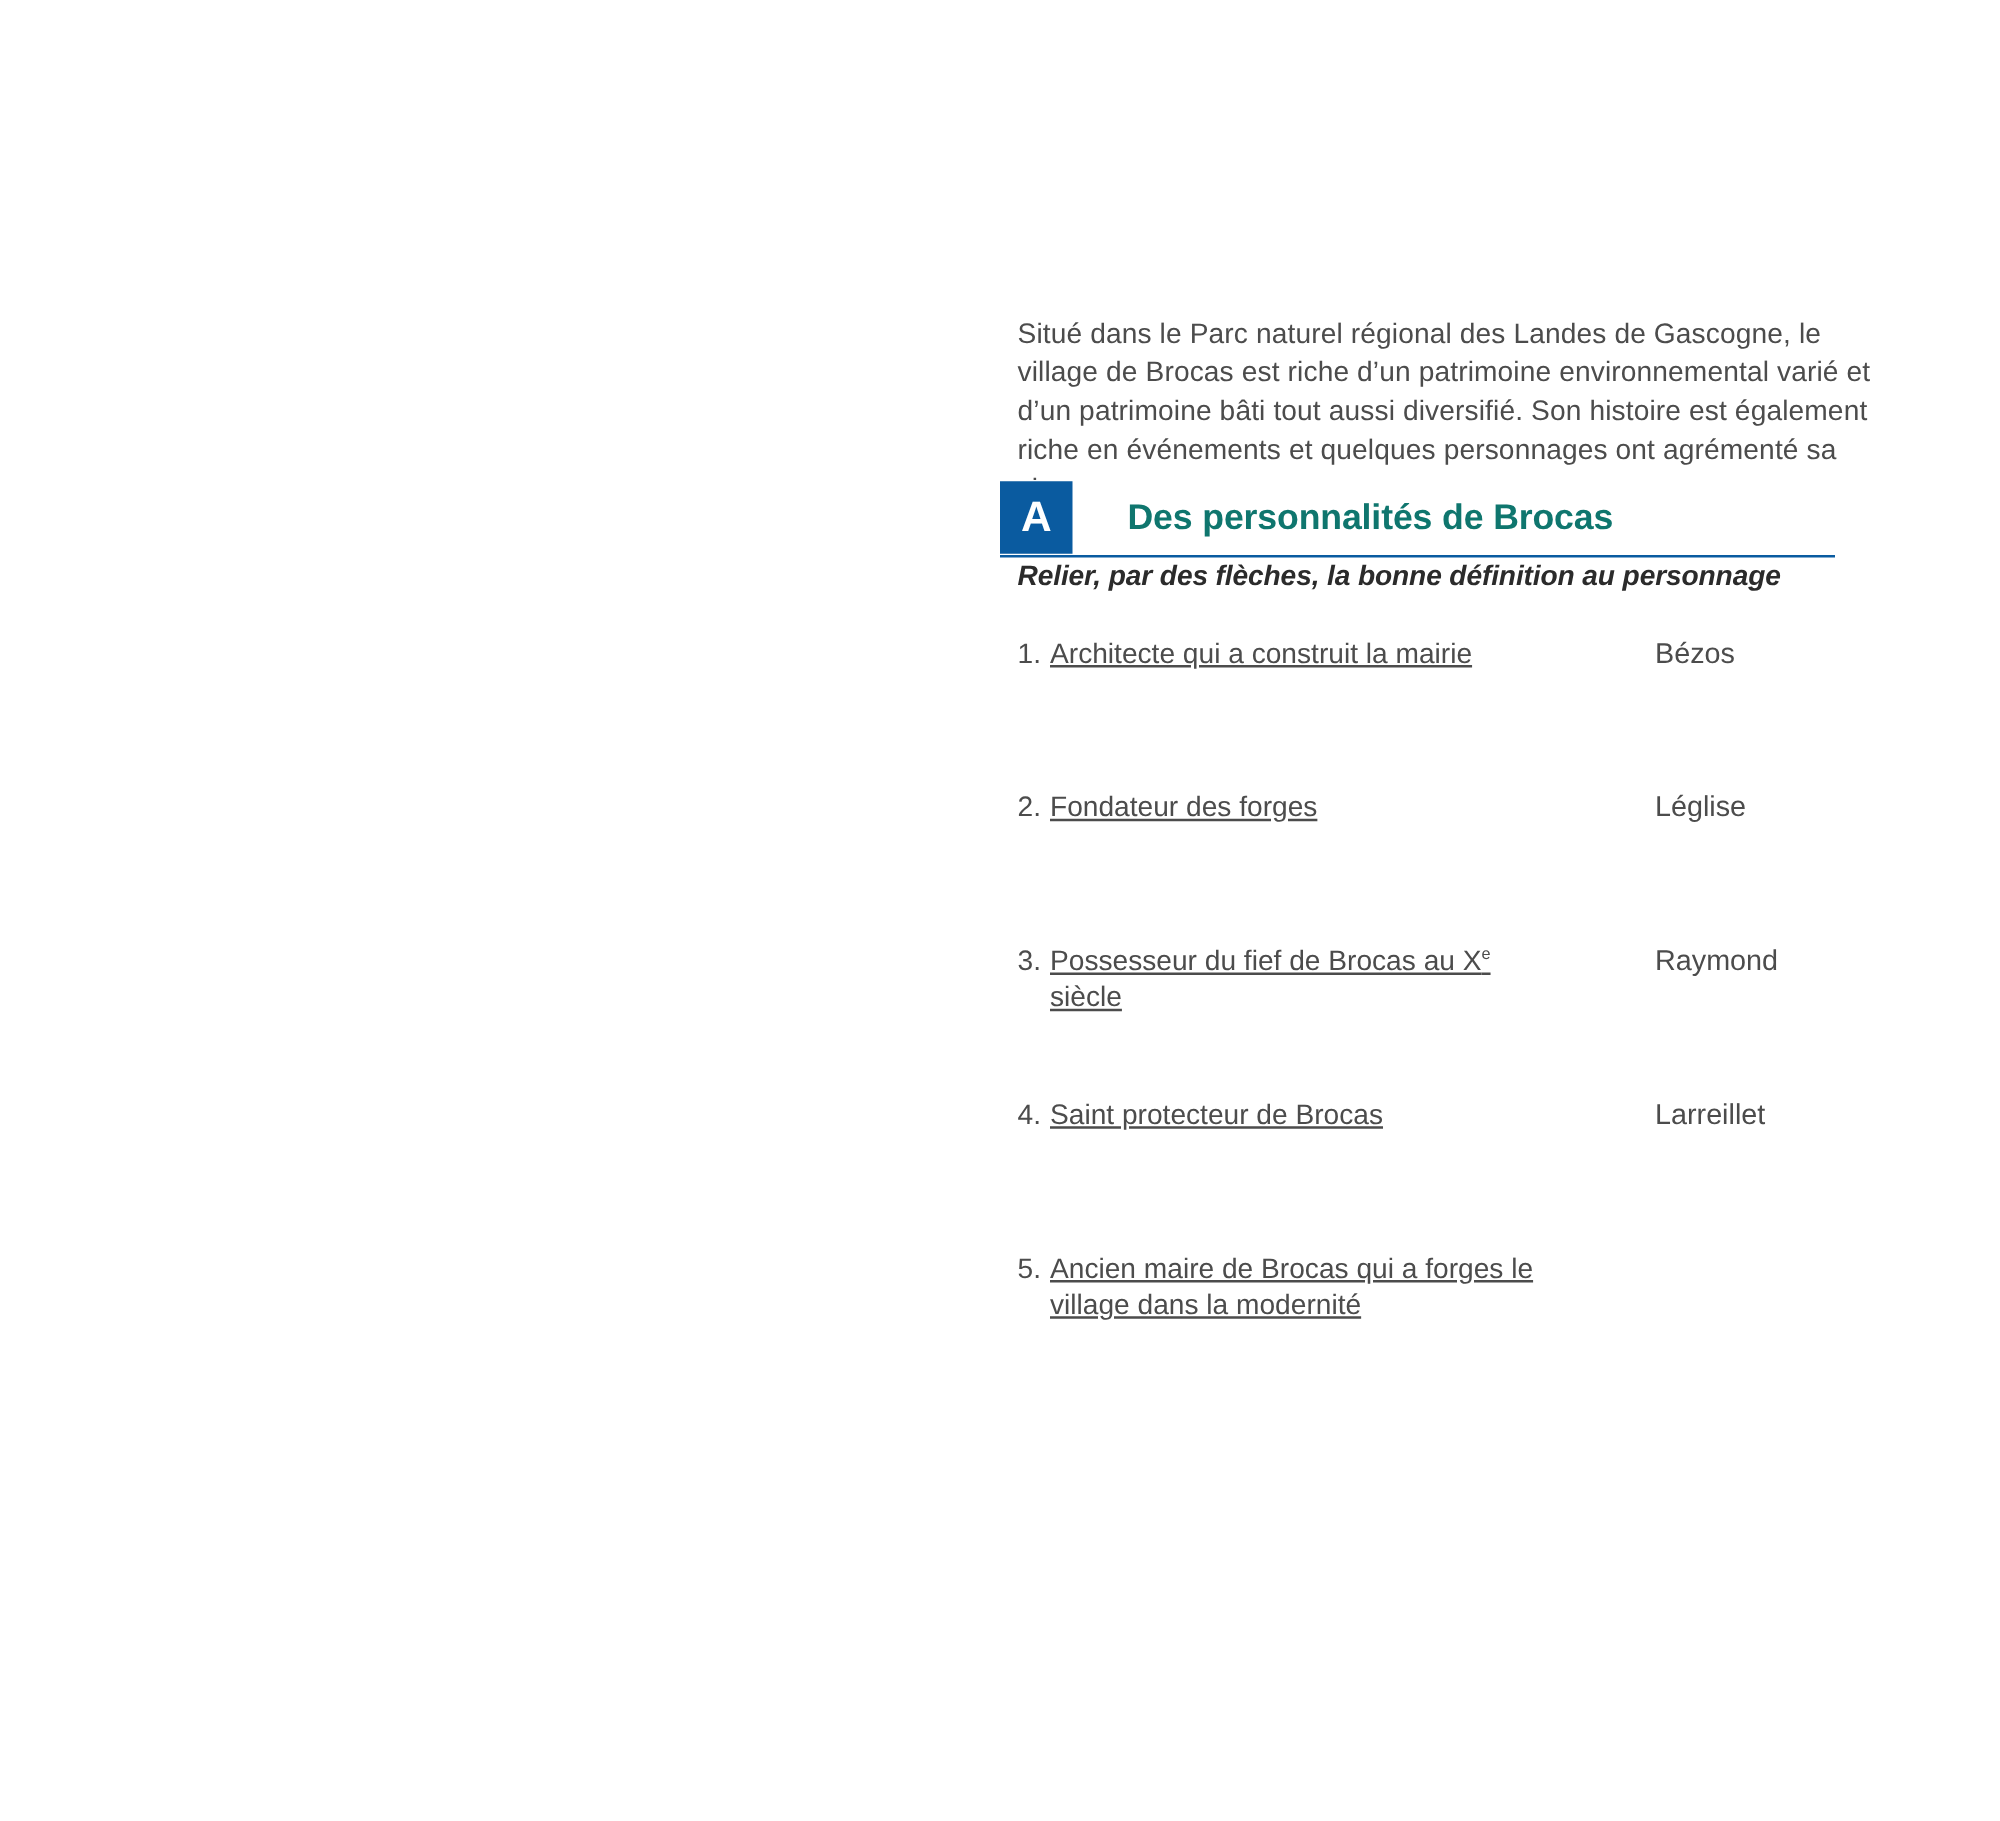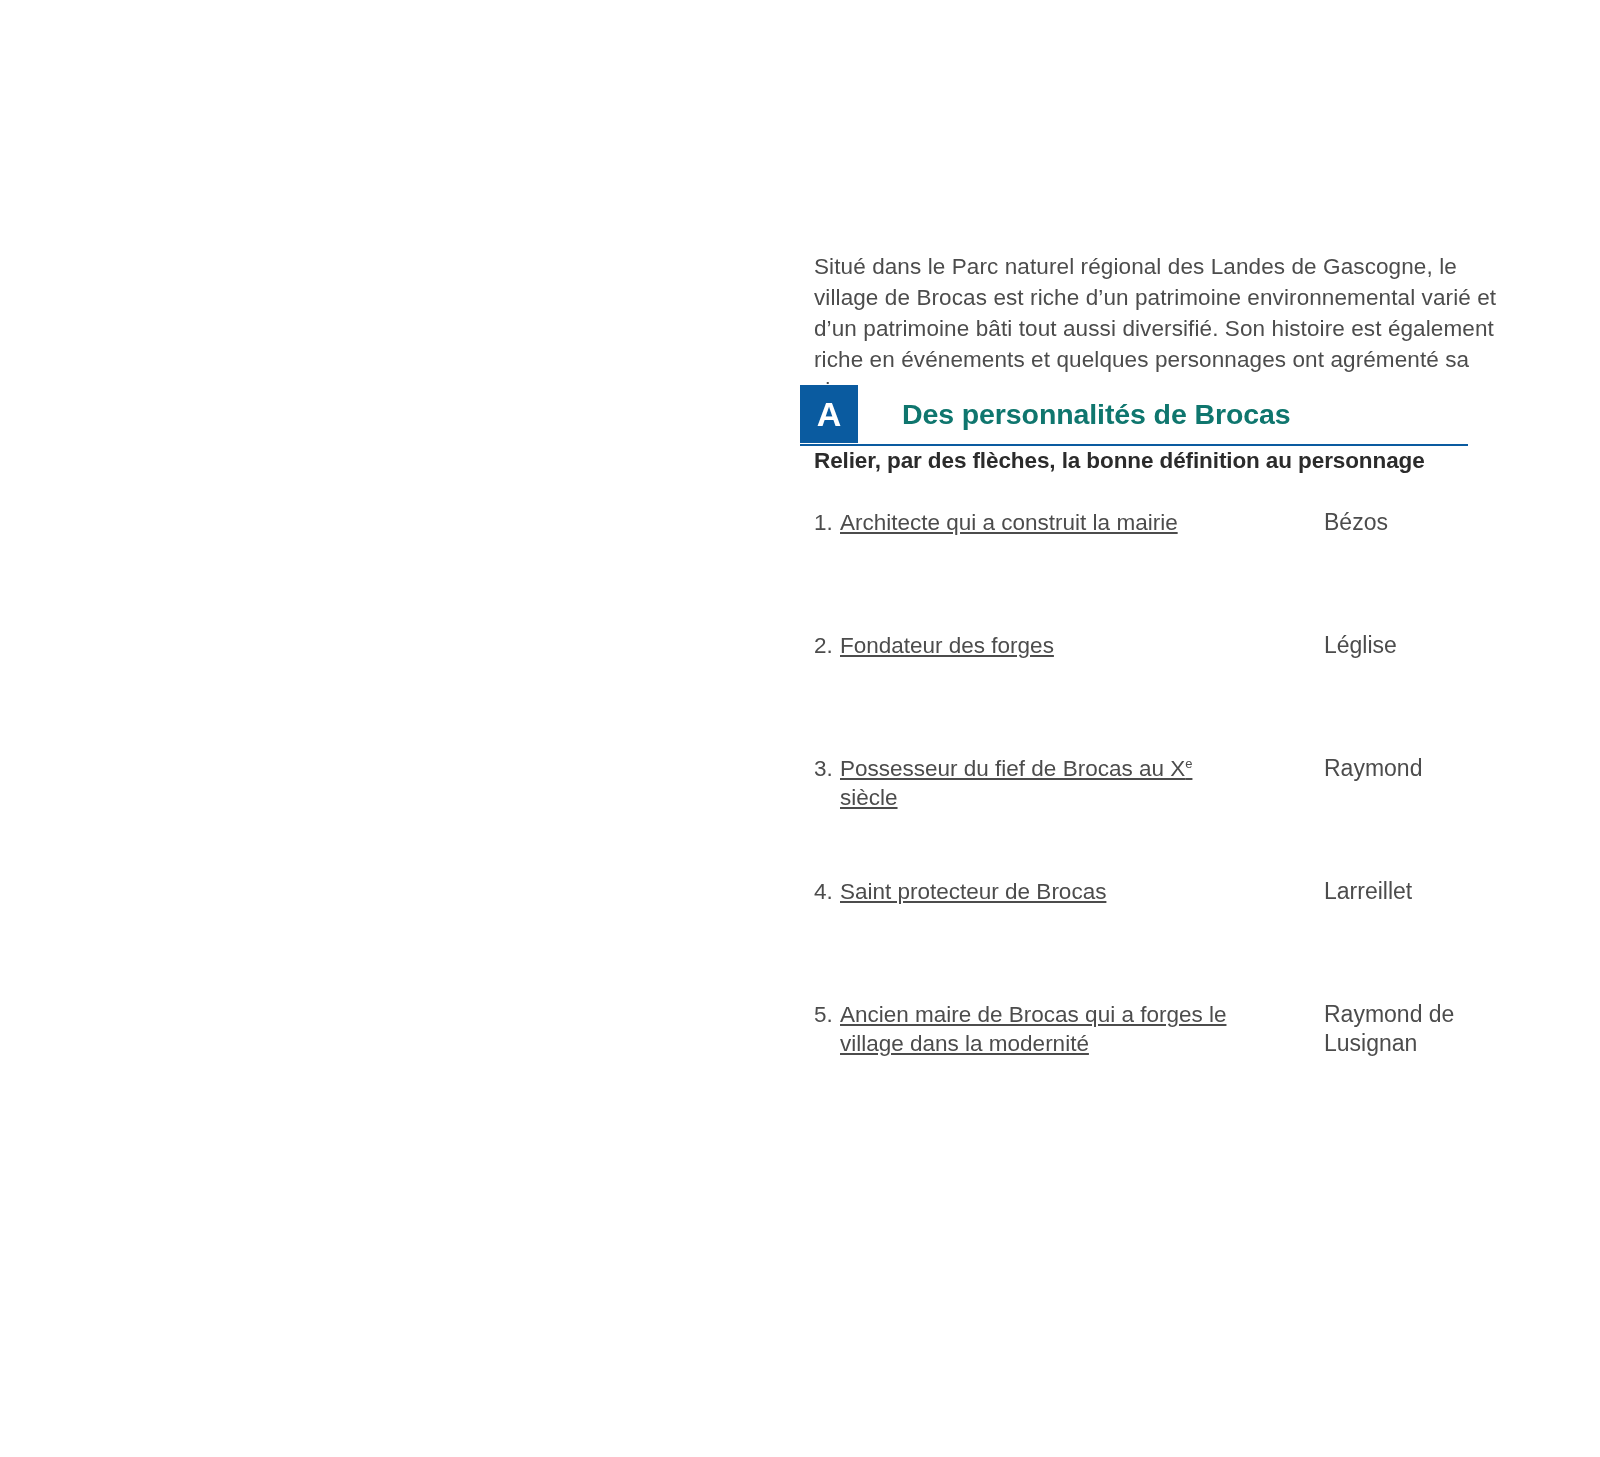--- a/index.html
+++ b/index.html
@@ -65,20 +65,21 @@
     height: 2px;
     background: #0a5ba0;
   }
   
   .instruction {
     position: absolute;
     left: 814px;
     top: 448px;
     font-size: 22.5px;
     font-weight: bold;
+    font-style: italic;
     color: #2b2b2b;
     letter-spacing: -0.1px;
   }
   
   .match {
     position: absolute;
     left: 814px;
     top: 508px;
     width: 700px;
   }
@@ -167,17 +168,16 @@
         <span class="def-text">Saint protecteur de Brocas</span>
       </div>
       <div class="person">Larreillet</div>
     </div>
 
     <div class="match-row">
       <div class="definition">
         <span class="def-num">5.</span>
         <span class="def-text">Ancien maire de Brocas qui a forges le village dans la modernité</span>
       </div>
-      <div class="person">Raymond de Lusignan</div>
     </div>
 
   </div>
 </div>
 
 </body></html>

